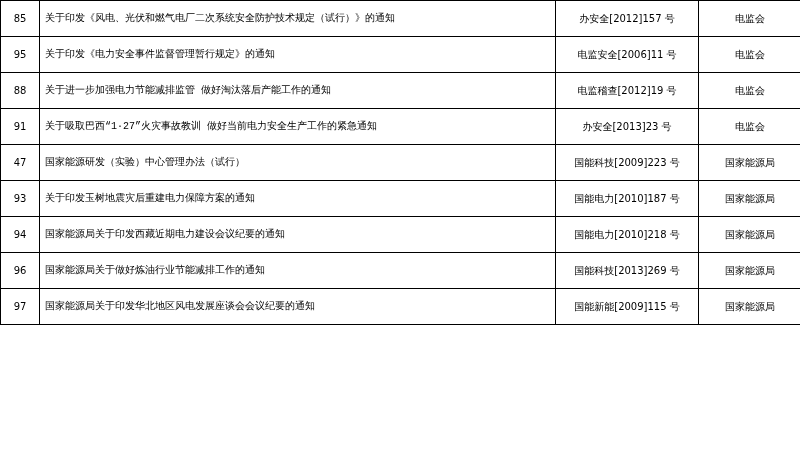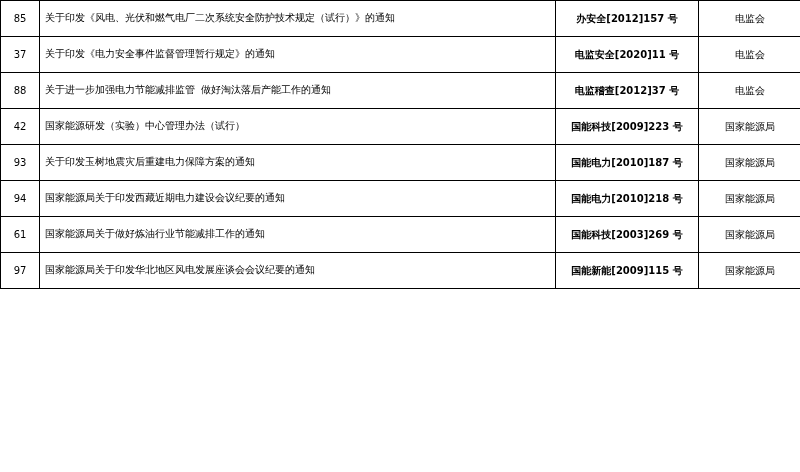--- a/index.html
+++ b/index.html
@@ -39,72 +39,77 @@
   }
   .col-title {
     width: 505px;
     text-align: left;
     padding-left: 8px;
     font-family: Liberation Mono, monospace;
   }
   .col-code {
     width: 132px;
     text-align: center;
-    font-weight: bold;
   }
   .col-issuer {
     width: 92px;
     text-align: center;
   }
 </style>
 </head>
 <body>
 
 <table class="doc-table">
   <tbody>
     <tr>
       <td class="col-num">85</td>
       <td class="col-title">关于印发《风电、光伏和燃气电厂二次系统安全防护技术规定（试行）》的通知</td>
       <td class="col-code">办安全[2012]157 号</td>
       <td class="col-issuer">电监会</td>
     </tr>
     <tr>
-      <td class="col-num">37</td>
+      <td class="col-num">95</td>
       <td class="col-title">关于印发《电力安全事件监督管理暂行规定》的通知</td>
-      <td class="col-code">电监安全[2020]11 号</td>
+      <td class="col-code">电监安全[2006]11 号</td>
       <td class="col-issuer">电监会</td>
     </tr>
     <tr>
       <td class="col-num">88</td>
       <td class="col-title">关于进一步加强电力节能减排监管 做好淘汰落后产能工作的通知</td>
-      <td class="col-code">电监稽查[2012]37 号</td>
+      <td class="col-code">电监稽查[2012]19 号</td>
       <td class="col-issuer">电监会</td>
     </tr>
     <tr>
-      <td class="col-num">42</td>
+      <td class="col-num">91</td>
+      <td class="col-title">关于吸取巴西“1·27”火灾事故教训 做好当前电力安全生产工作的紧急通知</td>
+      <td class="col-code">办安全[2013]23 号</td>
+      <td class="col-issuer">电监会</td>
+    </tr>
+    <tr>
+      <td class="col-num">47</td>
       <td class="col-title">国家能源研发（实验）中心管理办法（试行）</td>
       <td class="col-code">国能科技[2009]223 号</td>
       <td class="col-issuer">国家能源局</td>
     </tr>
     <tr>
       <td class="col-num">93</td>
       <td class="col-title">关于印发玉树地震灾后重建电力保障方案的通知</td>
       <td class="col-code">国能电力[2010]187 号</td>
       <td class="col-issuer">国家能源局</td>
     </tr>
     <tr>
       <td class="col-num">94</td>
       <td class="col-title">国家能源局关于印发西藏近期电力建设会议纪要的通知</td>
       <td class="col-code">国能电力[2010]218 号</td>
       <td class="col-issuer">国家能源局</td>
     </tr>
     <tr>
-      <td class="col-num">61</td>
+      <td class="col-num">96</td>
       <td class="col-title">国家能源局关于做好炼油行业节能减排工作的通知</td>
-      <td class="col-code">国能科技[2003]269 号</td>
+      <td class="col-code">国能科技[2013]269 号</td>
       <td class="col-issuer">国家能源局</td>
     </tr>
     <tr>
       <td class="col-num">97</td>
       <td class="col-title">国家能源局关于印发华北地区风电发展座谈会会议纪要的通知</td>
       <td class="col-code">国能新能[2009]115 号</td>
       <td class="col-issuer">国家能源局</td>
     </tr>
   </tbody>
 </table>

